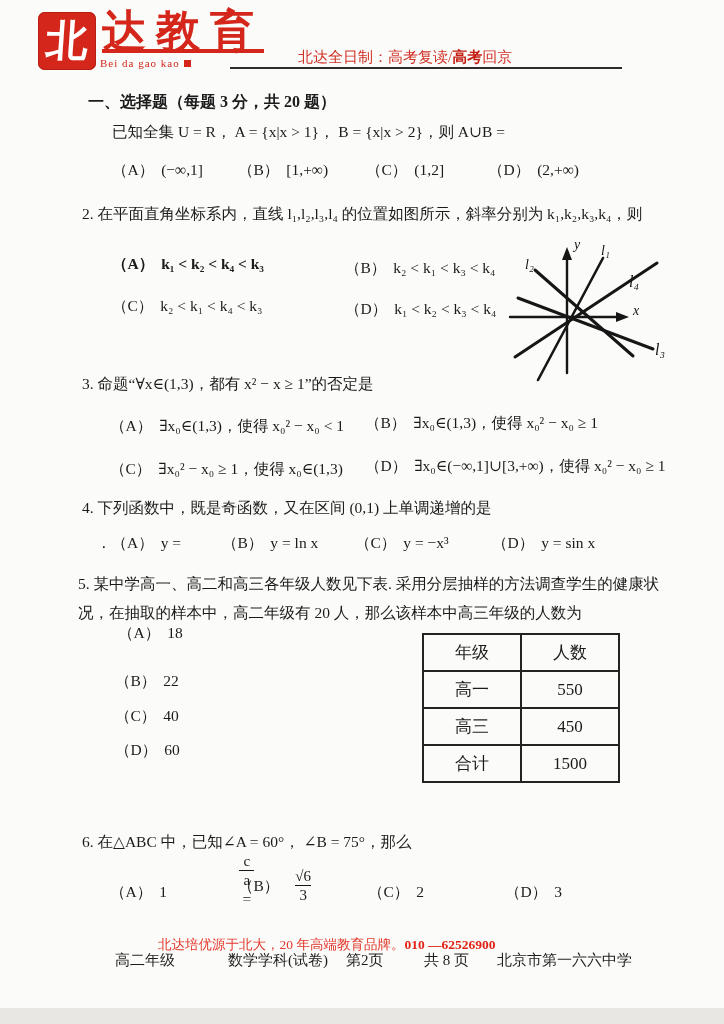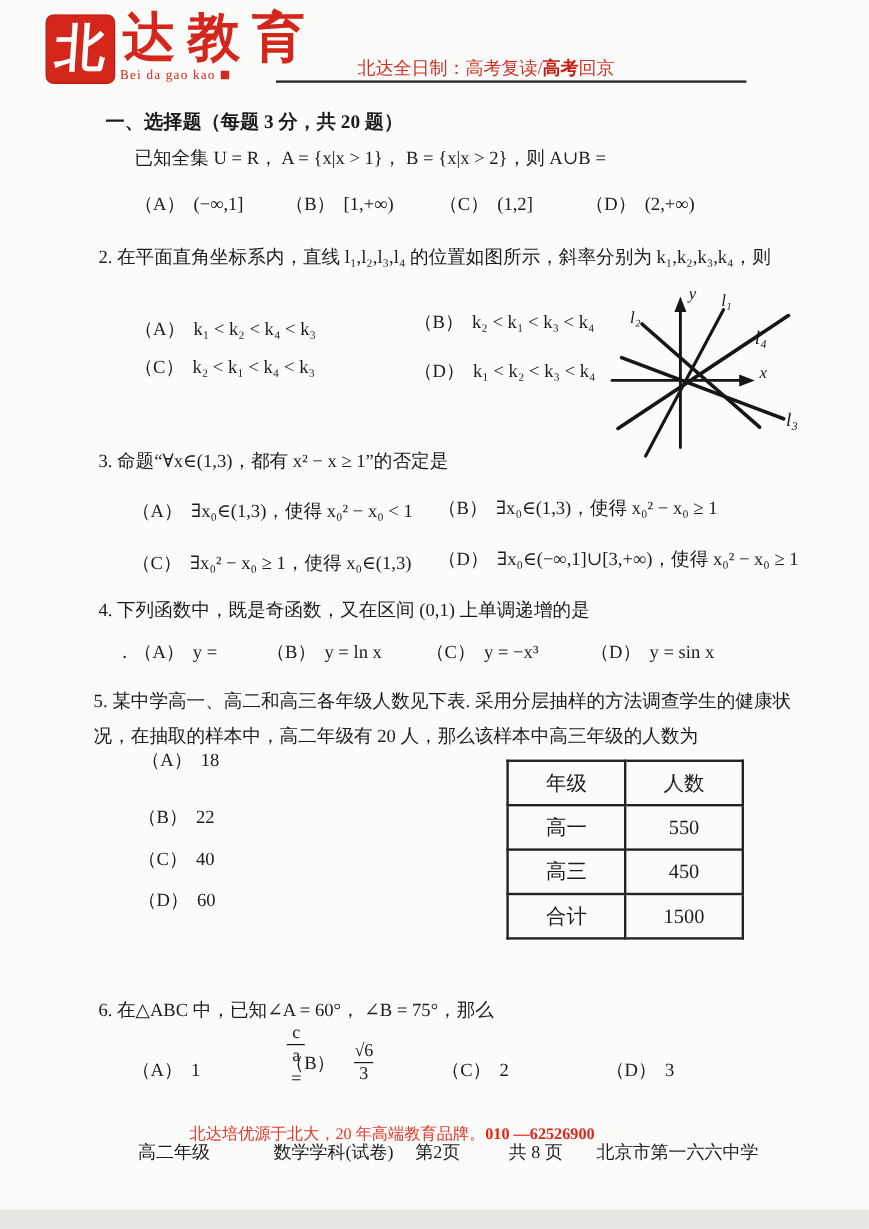--- a/index.html
+++ b/index.html
@@ -13,21 +13,21 @@
   .nw{white-space:nowrap;}
   
   .seal{
     left:38px;top:12px;width:58px;height:58px;background:#d4261a;border-radius:7px;
     display:flex;align-items:center;justify-content:center;
     box-shadow:0 0 0 1px #b81f14 inset;
   }
   .seal-char{color:#fff;font-size:42px;font-weight:bold;line-height:1;transform:skewX(-4deg);}
   .brand{
     left:102px;top:10px;color:#d4261a;font-size:44px;font-weight:bold;
-    letter-spacing:10px;line-height:1;font-family:"Liberation Serif",serif;
+    letter-spacing:10px;line-height:1;font-family:"Liberation Serif",serif;text-decoration:underline;
   }
   .brand-sub{left:100px;top:57px;color:#d4261a;font-size:11px;letter-spacing:1px;font-family:"Liberation Serif",serif;}
   .brand-sub .sq{display:inline-block;width:7px;height:7px;background:#d4261a;margin-left:4px;}
   .tagline{left:298px;top:48px;font-size:15px;color:#d03026;}
   .tagline b{color:#c41e12;}
   .hdr-rule{left:230px;top:67px;width:392px;height:2px;background:#2e2c2b;}
   
   .sec-title{font-size:16px;font-weight:bold;}
   .stem{font-size:15.5px;}
   .opt{font-size:15.5px;}
@@ -66,21 +66,21 @@
 
 <div class="abs sec-title nw" style="left:88px;top:92px;">一、选择题（每题 3 分，共 20 题）</div>
 
 <div class="abs stem nw" style="left:112px;top:122px;">已知全集 U = R，  A = {x|x &gt; 1}，  B = {x|x &gt; 2}，则 A∪B =</div>
 <div class="abs opt nw" style="left:112px;top:160px;"><span class="olabel">（A）</span><span>(−∞,1]</span></div>
 <div class="abs opt nw" style="left:238px;top:160px;"><span class="olabel">（B）</span><span>[1,+∞)</span></div>
 <div class="abs opt nw" style="left:366px;top:160px;"><span class="olabel">（C）</span><span>(1,2]</span></div>
 <div class="abs opt nw" style="left:488px;top:160px;"><span class="olabel">（D）</span><span>(2,+∞)</span></div>
 
 <div class="abs stem nw" style="left:82px;top:204px;">2. 在平面直角坐标系内，直线 l₁,l₂,l₃,l₄ 的位置如图所示，斜率分别为 k₁,k₂,k₃,k₄，则</div>
-<div class="abs opt nw" style="left:112px;top:264px;"><span class="olabel">（A）</span><span>k₁ &lt; k₂ &lt; k₄ &lt; k₃</span></div>
+<div class="abs opt nw" style="left:112px;top:254px;font-weight:bold;"><span class="olabel">（A）</span><span>k₁ &lt; k₂ &lt; k₄ &lt; k₃</span></div>
 <div class="abs opt nw" style="left:345px;top:258px;"><span class="olabel">（B）</span><span>k₂ &lt; k₁ &lt; k₃ &lt; k₄</span></div>
 <div class="abs opt nw" style="left:112px;top:296px;"><span class="olabel">（C）</span><span>k₂ &lt; k₁ &lt; k₄ &lt; k₃</span></div>
 <div class="abs opt nw" style="left:345px;top:299px;"><span class="olabel">（D）</span><span>k₁ &lt; k₂ &lt; k₃ &lt; k₄</span></div>
 
 <div class="abs" style="left:495px;top:225px;width:229px;height:160px;">
   <svg width="229" height="160" viewBox="0 0 229 160">
 
     <line x1="72" y1="148" x2="72" y2="30" stroke="#161616" stroke-width="2.4" stroke-linecap="round"></line>
     <polygon points="72,22 67,35 77,35" fill="#161616"></polygon>
 

